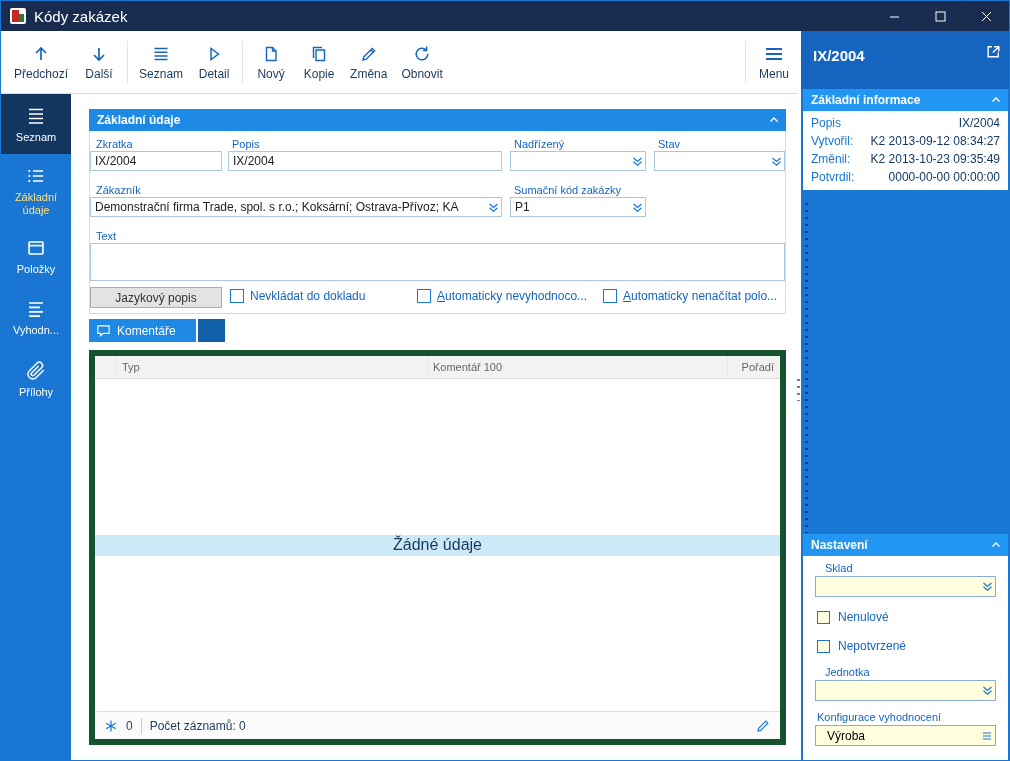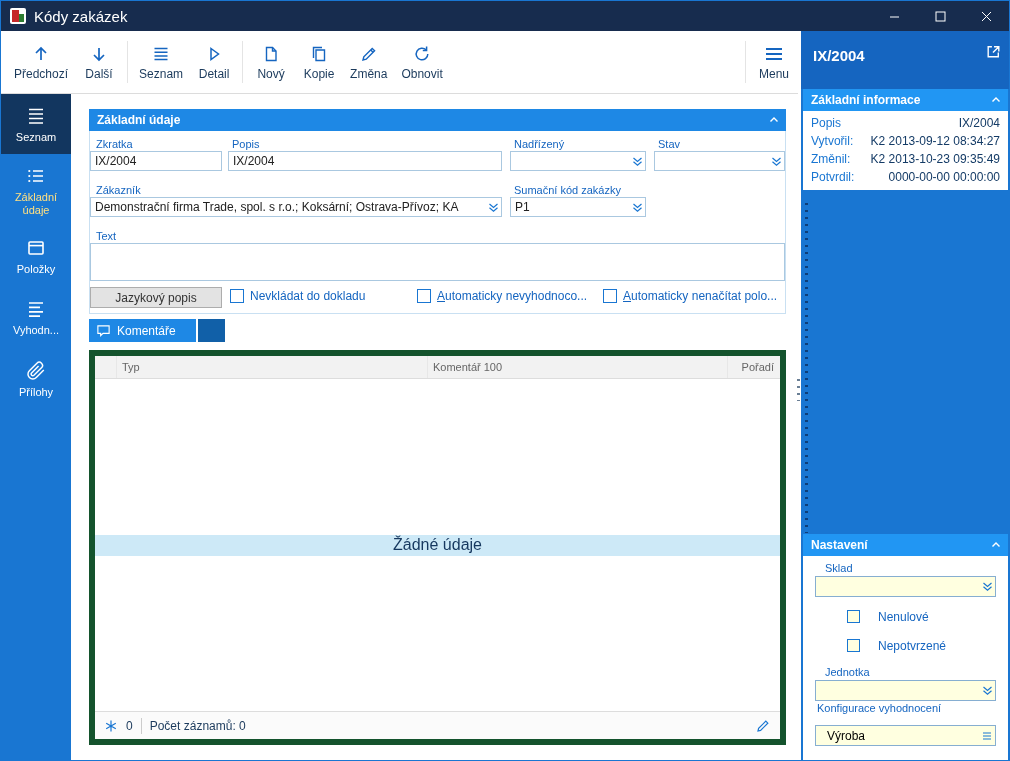--- a/index.html
+++ b/index.html
@@ -84,21 +84,21 @@
   .il { color:#1976d2; white-space:nowrap; }
   .iv { color:#143b66; white-space:nowrap; }
   .splitter-dots { position:absolute; left:4px; top:172px; width:3px; height:330px;
     background:repeating-linear-gradient(to bottom,#0d3e79 0 2px,transparent 2px 7px); }
   .settings { top:503px; }
   .set-body { position:relative; background:#fff; height:206px; }
   .slabel { position:absolute; font-size:11px; color:#1565c0; white-space:nowrap; }
   .yfield { position:absolute; left:12px; width:181px; height:21px; background:#ffffe0; border:1px solid #86aed1; }
   .yfield input { position:absolute; inset:0; width:100%; height:100%; border:none; outline:none; background:transparent; font:12px "Liberation Sans",sans-serif; color:#000000; padding:0 18px 0 11px; }
   .yfield .dd { position:absolute; right:2px; top:4px; }
-  .scb { position:absolute; display:flex; align-items:flex-start; gap:18px; cursor:pointer;margin-left:30px; }
+  .scb { position:absolute; display:flex; align-items:flex-end; gap:8px; cursor:pointer; }
   .scb .cb-box { background:#ffffe0; width:13px; height:13px; flex:0 0 13px; }
   svg { display:block; }
 </style>
 </head>
 <body>
 
 <div class="window">
 
   <div class="titlebar">
     <span class="app-icon">
@@ -448,21 +448,21 @@
         <span class="slabel" style="left:22px;top:110px">Jednotka</span>
         <div class="yfield" style="top:124px">
           <input value="" style="">
           <span class="dd">
             <svg width="11" height="11" viewBox="0 0 11 11">
                 <path d="M1.5 2l4 3.5L9.5 2M1.5 5.8l4 3.5 4-3.5" fill="none" stroke="#1976d2" stroke-width="1.2"></path>
               </svg>
           </span>
         </div>
 
-        <span class="slabel" style="left:14px;top:146px">Konfigurace vyhodnocení</span>
+        <span class="slabel" style="left:14px;top:155px">Konfigurace vyhodnocení</span>
         <div class="yfield" style="top:169px">
           <input value="Výroba" style="">
           <span class="dd">
             <svg width="12" height="12" viewBox="0 0 12 12">
                 <path d="M2 3h8M2 6h8M2 9h8" fill="none" stroke="#1976d2" stroke-width="1.2"></path>
               </svg>
           </span>
         </div>
       </div>
     </div>

